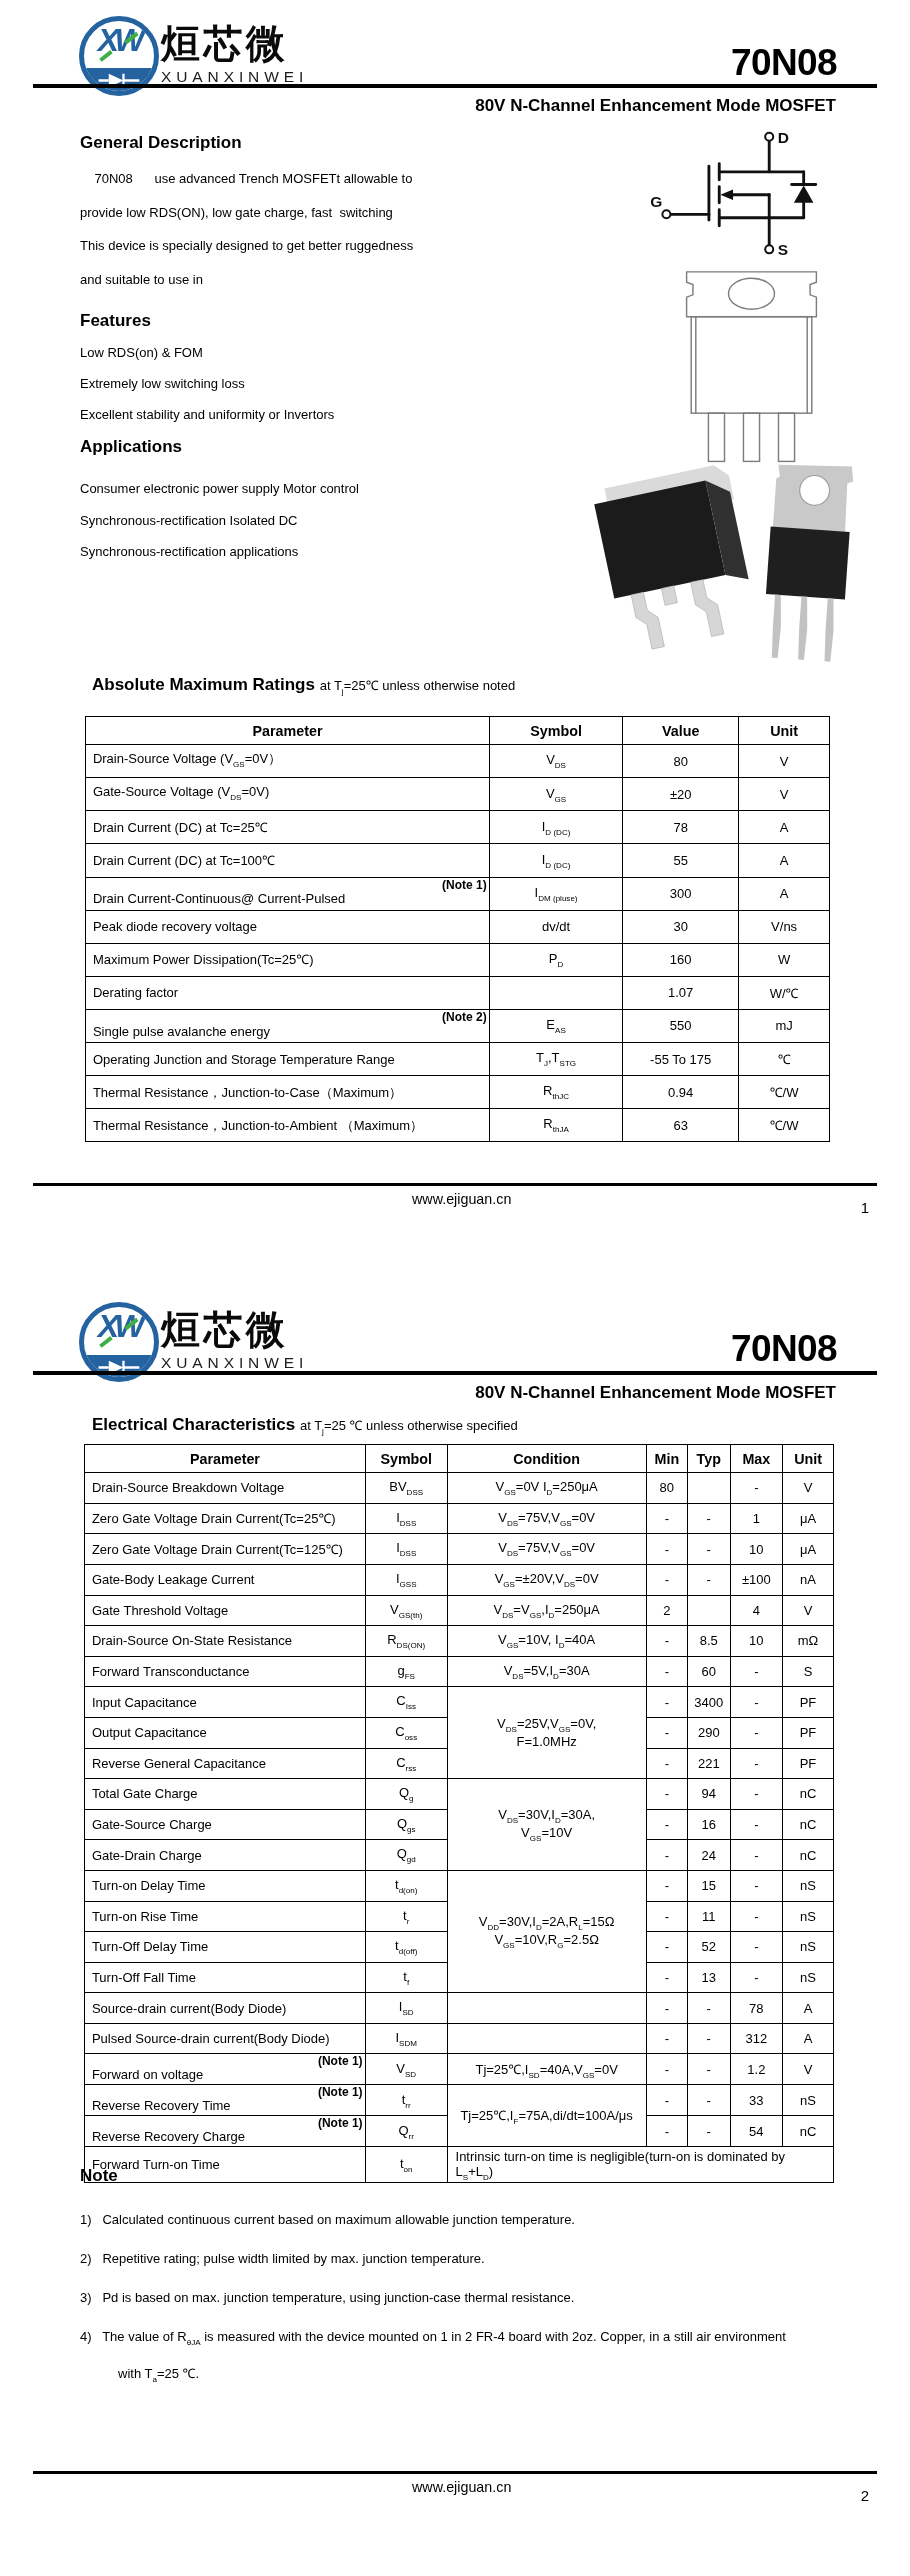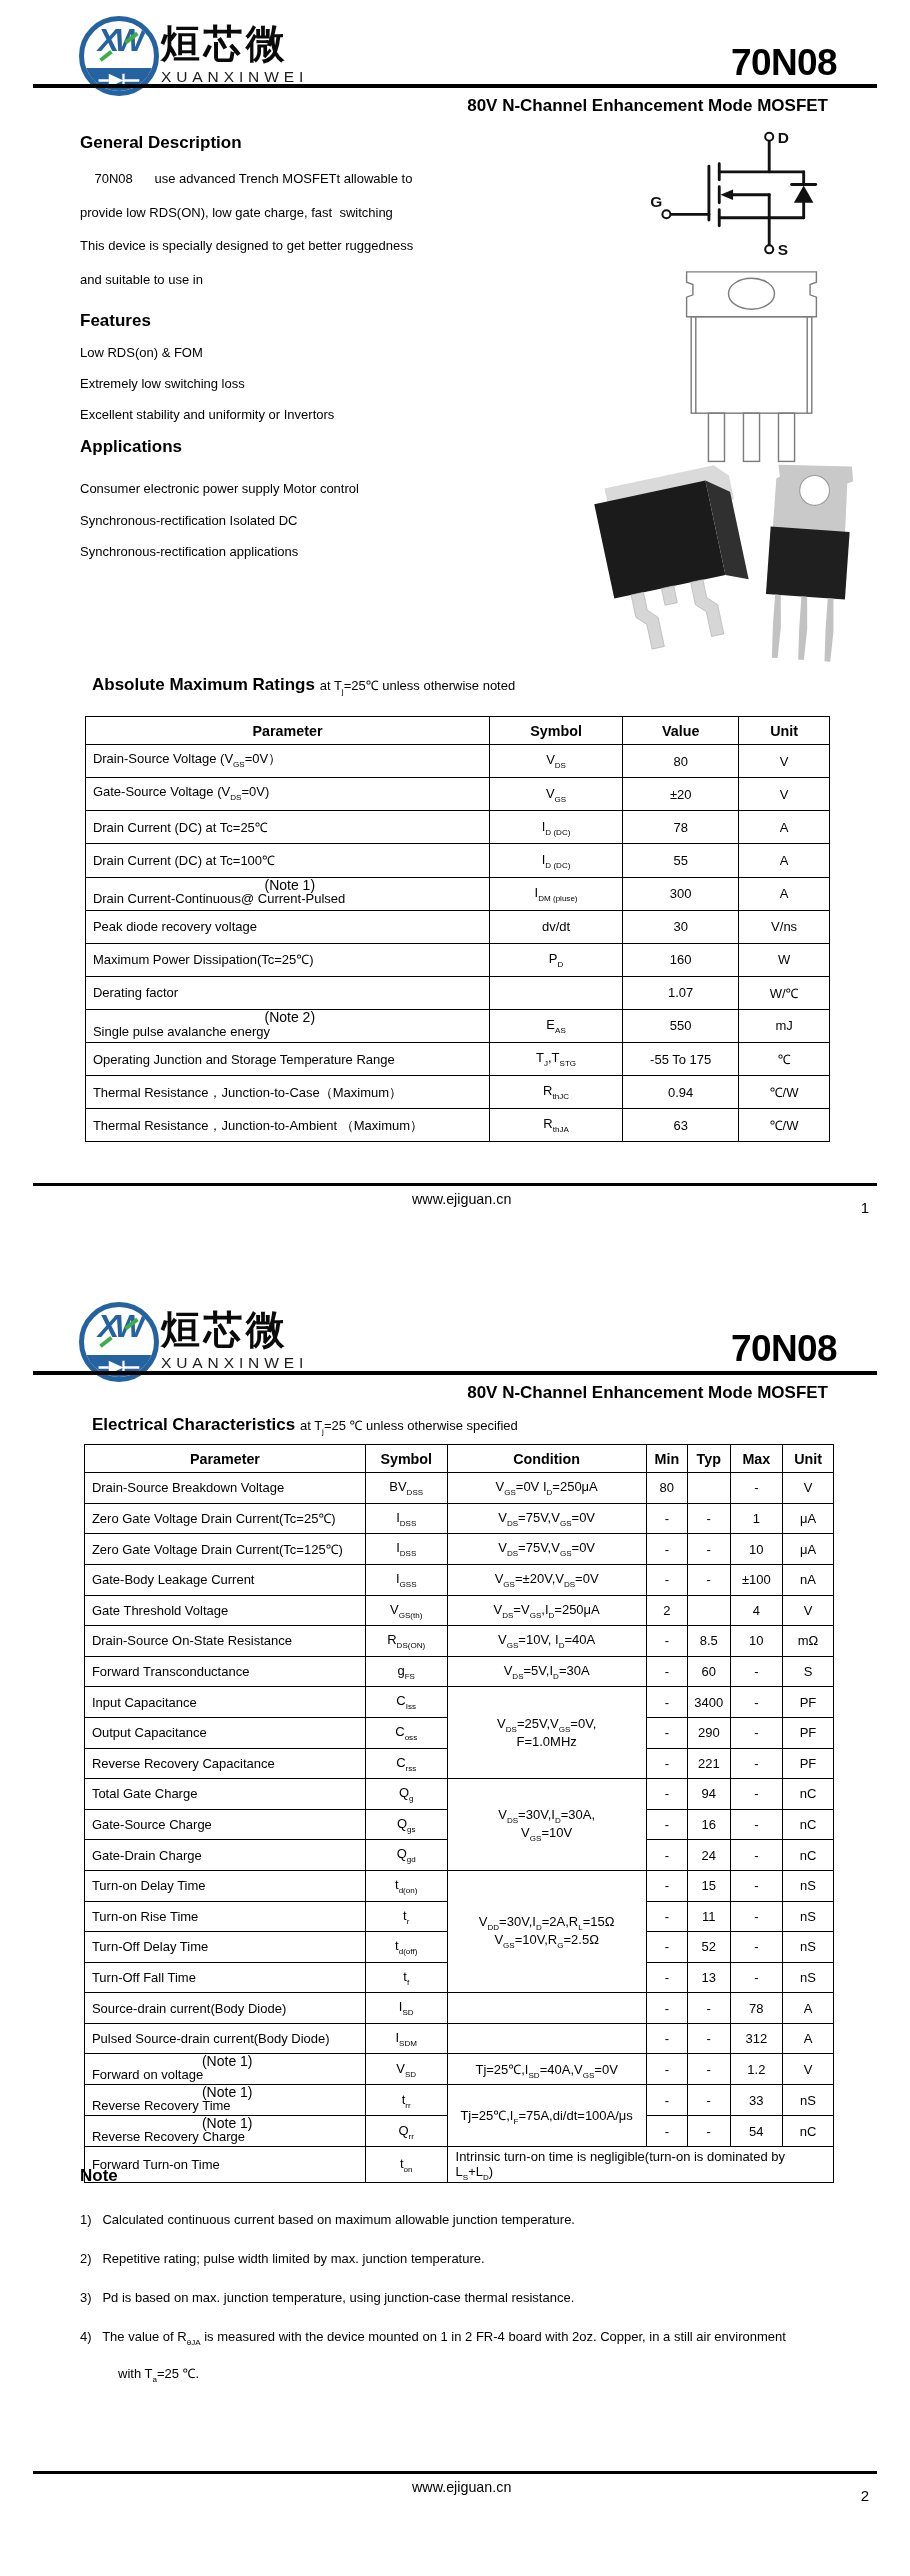--- a/index.html
+++ b/index.html
@@ -12,21 +12,21 @@
   .logo-xw{position:absolute;top:1.1px;left:0;right:0;text-align:center;font-weight:bold;font-style:italic;font-size:32px;color:#2563a0;letter-spacing:-4.6px;}
   .logo-g1,.logo-g2{position:absolute;background:#3fae49;}
   .logo-g1{width:15px;height:4px;transform:rotate(-38deg);top:15px;left:40px;}
   .logo-g2{width:13.8px;height:4px;transform:rotate(-38deg);top:33px;left:15px;}
   .logo-band{position:absolute;left:-3.4px;right:-3.4px;bottom:-2.3px;height:25px;background:#2563a0;display:flex;align-items:center;justify-content:center;}
   .logo-text{margin-left:2px;}
   .logo-cn{font-size:39px;font-weight:bold;letter-spacing:3.4px;line-height:1;margin-top:8px;color:#0a0a0a;}
   .logo-en{font-size:15.5px;letter-spacing:4.9px;color:#1c1c1c;margin-top:4.6px;}
   .part-number{position:absolute;right:73px;font-size:37px;font-weight:bold;letter-spacing:-0.6px;line-height:1;}
   .header-rule{position:absolute;left:33px;right:33px;height:4px;background:#000;}
-  .header-subtitle{position:absolute;right:82px;font-size:17px;font-weight:bold;}
+  .header-subtitle{position:absolute;right:74px;font-size:17px;font-weight:bold;}
 
   
   .section-title{position:absolute;font-size:17px;font-weight:bold;}
   .heading-line{position:absolute;left:92px;font-size:17px;font-weight:bold;}
   .heading-line .sub-note{font-size:13px;font-weight:normal;}
   .text-col{position:absolute;left:80px;width:516px;font-size:13px;}
   .gd-line{line-height:15.5px;margin-bottom:18px;white-space:pre-wrap;}
   .feat-line{line-height:15.5px;margin-bottom:15.5px;}
   .app-line{line-height:15.5px;margin-bottom:16px;}
 
@@ -39,21 +39,21 @@
   table.ds th{font-size:14.3px;font-weight:bold;height:25px;padding:1.1px 2.3px;}
   table.ds td{font-size:13px;padding:1.1px 3.4px;}
   table.ds td.param{text-align:left;padding:2.3px 2.3px 2.3px 6.9px;}
   table.ds td.center{text-align:center;}
   table.ds td.cond{text-align:center;}
   table.ds td.cond-left{text-align:left;padding-left:8px;}
   .amr-table td{height:27.5px;}
   .ec-table td{height:25px;}
   .ec-table td{font-size:12.6px;}
   .ec-table td.param{font-size:13px;}
-  .note-sup{font-size:14px;font-weight:normal;text-align:center;line-height:9.8px;margin-bottom:0.6px;}
+  .note-sup{font-size:12px;font-weight:bold;text-align:right;line-height:9.8px;margin-bottom:0.6px;}
   .param-text{line-height:15px;}
 
   
   .note-list{position:absolute;left:80px;width:717px;font-size:13px;}
   .note-item{line-height:31px;padding-left:38px;text-indent:-38px;white-space:pre-wrap;margin-top:8px;}
 
   
   .footer-rule{position:absolute;left:33px;right:33px;height:2.9px;background:#000;}
   .footer-site{position:absolute;left:412px;font-size:14.3px;}
   .footer-page{position:absolute;right:41px;font-size:15px;}
@@ -443,21 +443,21 @@
             <div class="param-text">Output Capacitance</div>
           </td>
           <td class="center">C<sub>oss</sub></td>
           <td class="center">-</td>
           <td class="center">290</td>
           <td class="center">-</td>
           <td class="center">PF</td>
         </tr>
         <tr>
           <td class="param">
-            <div class="param-text">Reverse Recovery Capacitance</div>
+            <div class="param-text">Reverse General Capacitance</div>
           </td>
           <td class="center">C<sub>rss</sub></td>
           <td class="center">-</td>
           <td class="center">221</td>
           <td class="center">-</td>
           <td class="center">PF</td>
         </tr>
         <tr>
           <td class="param">
             <div class="param-text">Total Gate Charge</div>

